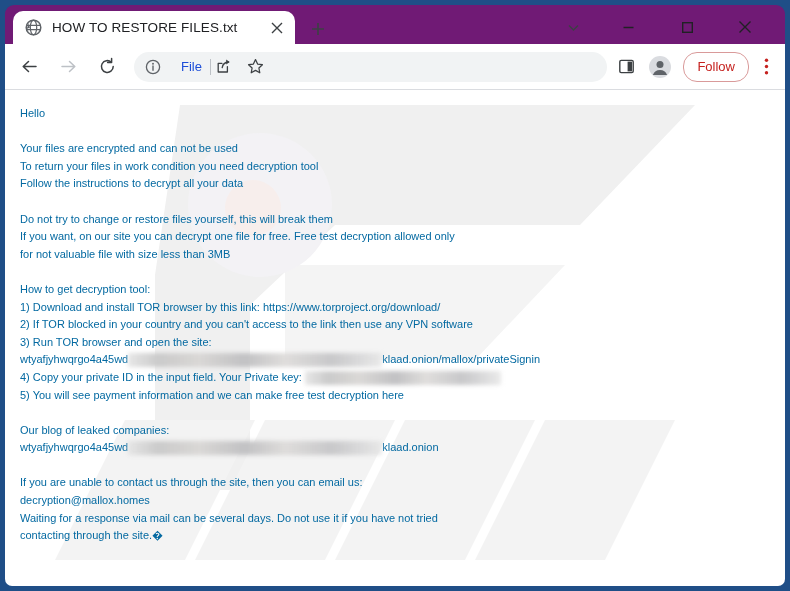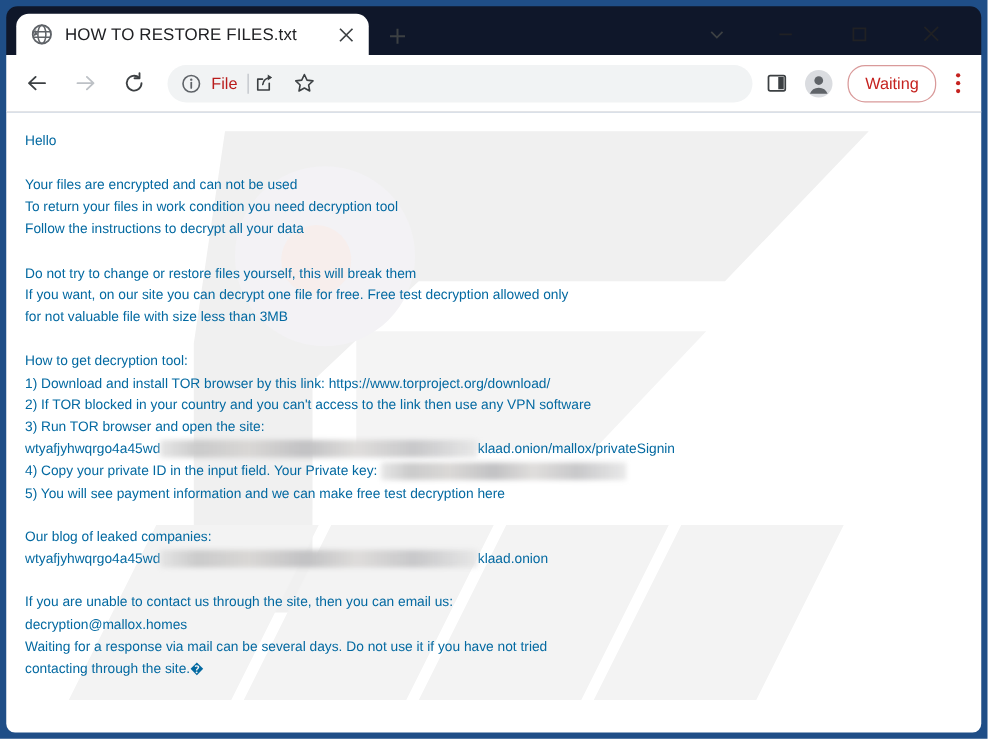--- a/index.html
+++ b/index.html
@@ -24,21 +24,21 @@
     box-sizing: border-box;
   }
 
   
   #tabstrip {
     position: absolute;
     left: 5px;
     top: 5px;
     right: 5px;
     height: 39px;
-    background: #0f172a;
+    background: #701a75;
     border-top-left-radius: 9px;
     border-top-right-radius: 9px;
     overflow: hidden;
   }
 
   #tab {
     position: absolute;
     left: 8px;
     top: 6px;
     width: 282px;
@@ -132,23 +132,23 @@
     align-items: center;
     min-width: 0;
   }
   #info-icon {
     margin-left: 11px;
     width: 16px;
     height: 16px;
     flex: 0 0 auto;
   }
   #scheme-label {
-    margin-left: 8px;
+    margin-left: 20px;
     font-size: 13px;
-    color: #b91c1c;
+    color: #1d4ed8;
     flex: 0 0 auto;
   }
   #omni-divider {
     margin-left: 8px;
     width: 1px;
     height: 16px;
     background: #bdc1c6;
     flex: 0 0 auto;
   }
   #url-text {
@@ -362,21 +362,21 @@
 
     <span class="tbicon">
       <svg width="24" height="24" viewBox="0 0 24 24">
         <circle cx="12" cy="12" r="11" fill="#dadce0"></circle>
         <circle cx="12" cy="9.4" r="3.5" fill="#5f6368"></circle>
         <path d="M4.9 20 a7.6 7.6 0 0 1 14.2 0 Z" fill="#5f6368"></path>
       </svg>
     </span>
 
     <span id="update-btn">
-      <span>Waiting</span>
+      <span>Follow</span>
     </span>
 
     <span id="menu-btn">
       <svg width="5" height="19" viewBox="0 0 5 19">
         <circle cx="2.5" cy="3.2" r="1.7" fill="#c5221f"></circle>
         <circle cx="2.5" cy="9.5" r="1.7" fill="#c5221f"></circle>
         <circle cx="2.5" cy="15.8" r="1.7" fill="#c5221f"></circle>
       </svg>
     </span>
   </div>

